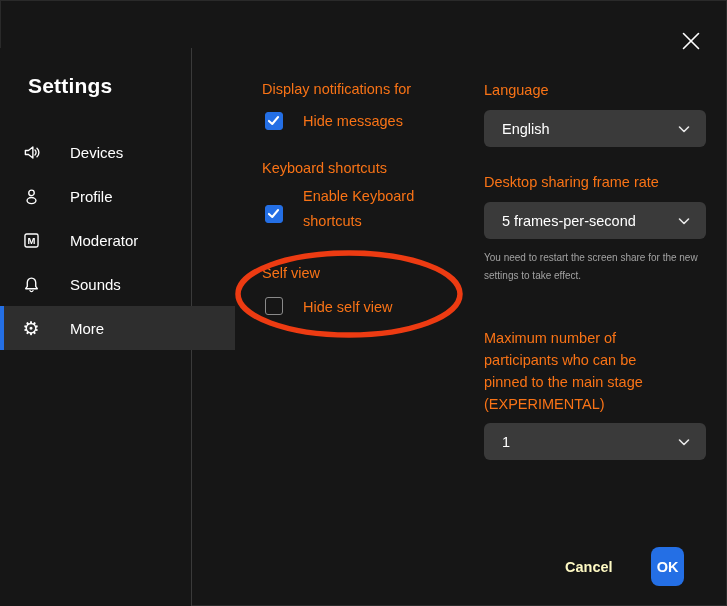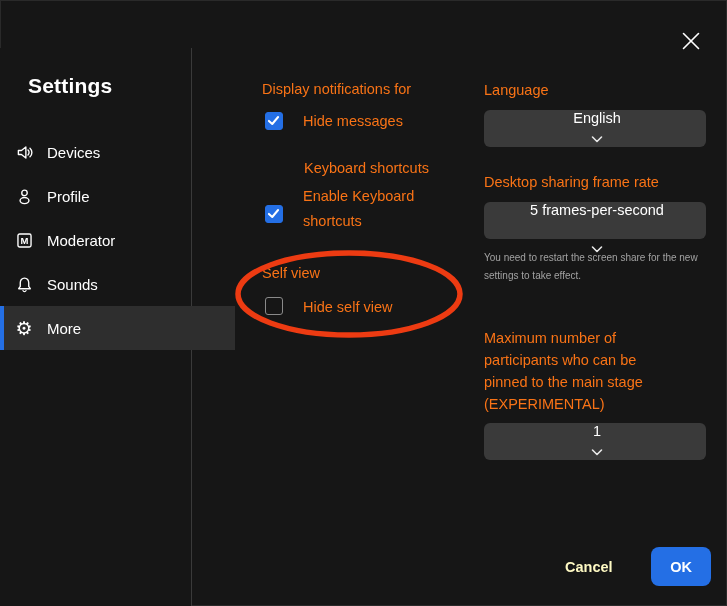--- a/index.html
+++ b/index.html
@@ -25,21 +25,21 @@
     position:absolute; left:0; top:0; width:192px; height:606px;
     background:var(--bg); border-right:1px solid var(--divider);margin-top:48px;
   }
   .dialog-title {
     position:absolute; left:28px; top:26px;
     font-size:21px; font-weight:bold; letter-spacing:.2px;
   }
   .menu { position:absolute; top:82px; left:0; width:235px; }
   .menu-item {
     position:relative; height:44px; display:flex; align-items:center;
-    padding-left:14px; gap:13px; font-size:15px; cursor:pointer;
+    padding-left:21px; gap:29px; font-size:15px; cursor:pointer;
   }
   .menu-item.selected { background:var(--selected-bg); }
   .menu-item.selected::before {
     content:""; position:absolute; left:0; top:0; bottom:0; width:4px;
     background:var(--accent);
   }
   .menu-icon { width:20px; height:20px; display:flex; align-items:center; justify-content:center; flex:0 0 20px; }
   .menu-icon svg { display:block; }
   .gear-glyph { font-family:"DejaVu Sans", sans-serif; font-size:19px; line-height:20px; color:#fff; }
 
@@ -60,32 +60,32 @@
   }
   .checkbox svg { display:none; }
   .checkbox.checked { background:var(--accent); border-color:var(--accent); }
   .checkbox.checked svg { display:block; }
 
   
   .select {
     position:absolute; left:484px; width:222px; height:37px;
     background:var(--select-bg); border-radius:6px;
     display:flex; align-items:center; justify-content:space-between;
-    padding:0 14px 0 18px; font-size:14.5px; cursor:pointer;flex-direction:column;
+    padding:0 14px 0 18px; font-size:14.5px; cursor:pointer;
   }
   .select .chev { display:flex; }
 
   
   .cancel-btn {
     position:absolute; left:557px; top:551px; padding:8px;
     font-size:14.5px; font-weight:bold; color:#fef9c3; background:none;
     border:none; cursor:pointer; font-family:inherit;
   }
   .ok-btn {
-    position:absolute; left:651px; top:547px; width:60px; height:39px;
+    position:absolute; left:651px; top:547px; width:33px; height:39px;
     background:var(--accent); border:none; border-radius:8px;
     color:#fff; font-size:14.5px; font-weight:bold; cursor:pointer;
     font-family:inherit;
   }
 
   
   .annotation-svg { position:absolute; left:232px; top:248px; pointer-events:none; }
   .annotation-svg ellipse { stroke:var(--annotation); }
 </style>
 </head>
@@ -157,21 +157,21 @@
 
   <div class="label" style="left:262px; top:81px;">Display notifications for</div>
 
   <div class="checkbox checked" style="left:265px; top:112px;">
     <svg width="15" height="15" viewBox="0 0 18 18" fill="none" stroke="#fff" stroke-width="2.4" stroke-linecap="round" stroke-linejoin="round">
       <polyline points="3.5,9.5 7.5,13.2 14.5,4.8"></polyline>
     </svg>
   </div>
   <div class="label" style="left:303px; top:113px;">Hide messages</div>
 
-  <div class="label" style="left:262px; top:160px;margin-left:42px;">Keyboard shortcuts</div>
+  <div class="label" style="left:262px; top:160px;">Keyboard shortcuts</div>
 
   <div class="checkbox checked" style="left:265px; top:205px;">
     <svg width="15" height="15" viewBox="0 0 18 18" fill="none" stroke="#fff" stroke-width="2.4" stroke-linecap="round" stroke-linejoin="round">
       <polyline points="3.5,9.5 7.5,13.2 14.5,4.8"></polyline>
     </svg>
   </div>
   <div class="label" style="left:303px; top:184px; width:140px; line-height:25px;">Enable Keyboard shortcuts</div>
 
   <div class="label" style="left:262px; top:265px;">Self view</div>
 

